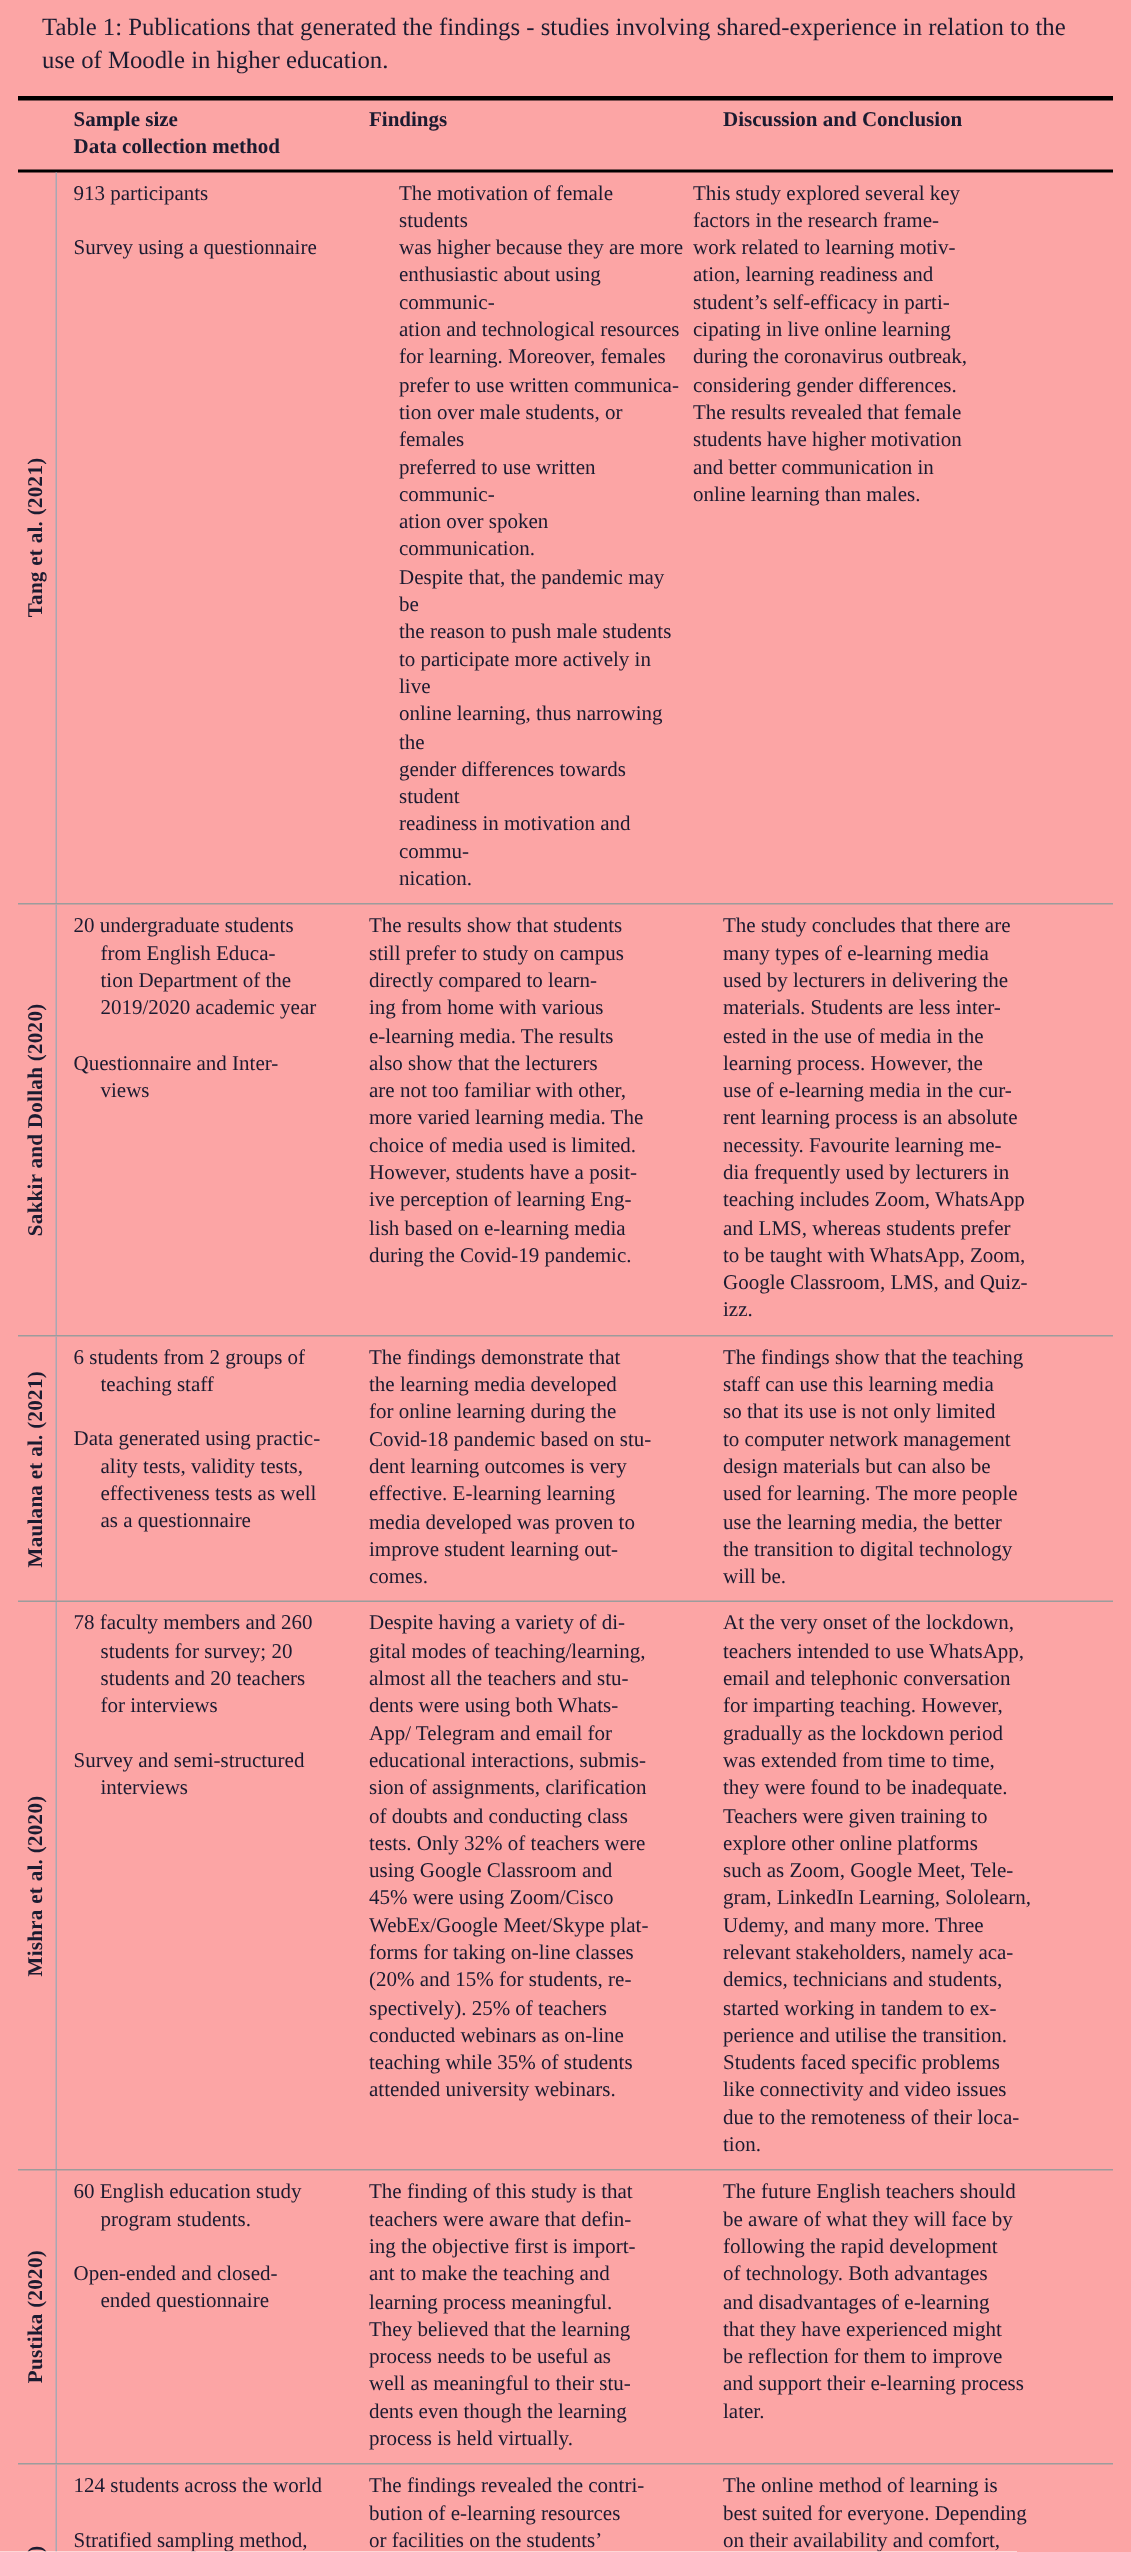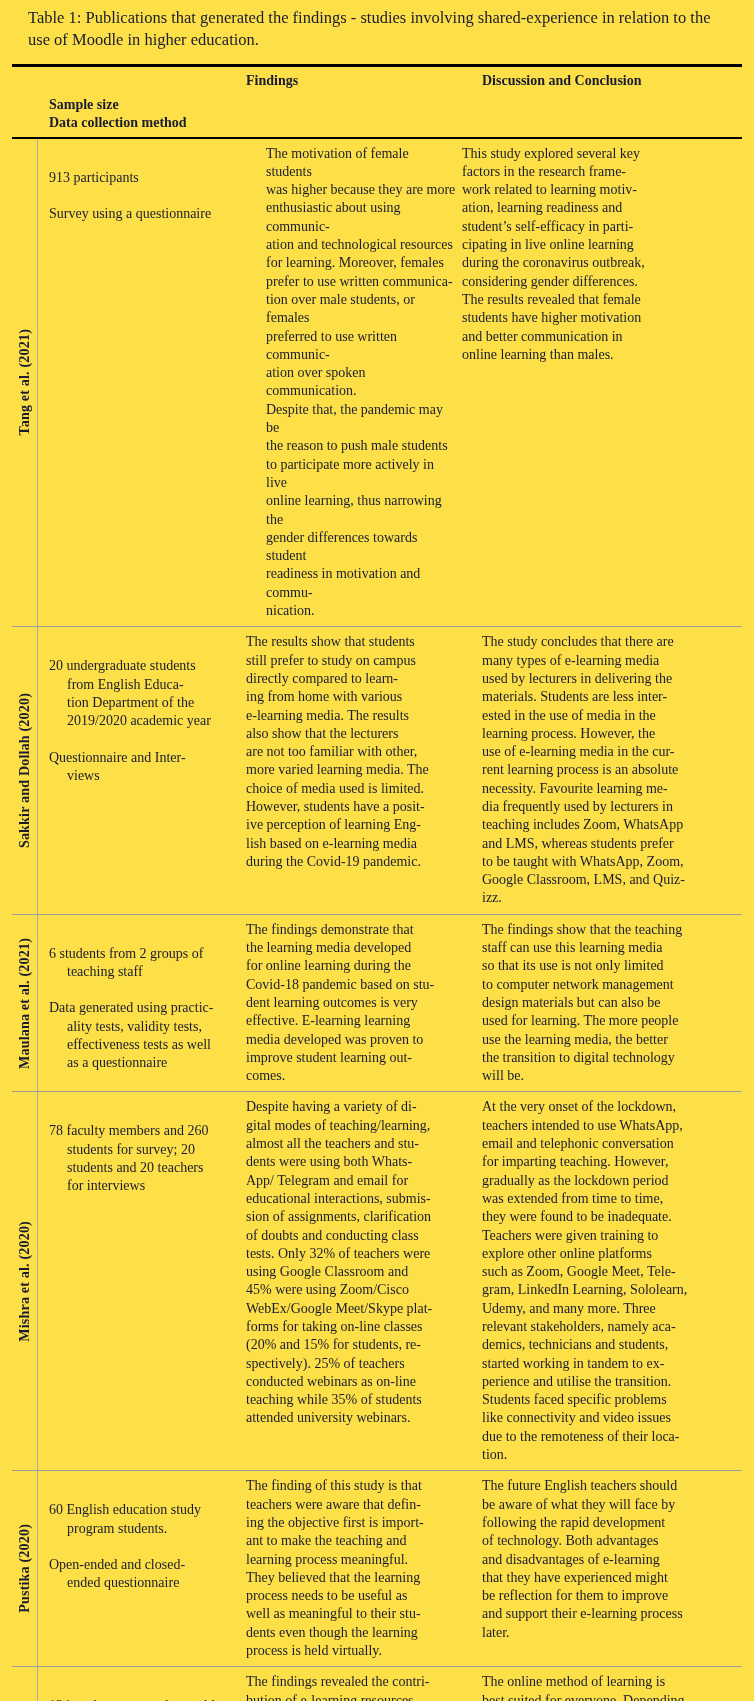--- a/index.html
+++ b/index.html
@@ -1,20 +1,20 @@
 <!DOCTYPE html>
 <html><head>
 <meta charset="utf-8">
 <style>
   html,body { margin:0; padding:0; background:#ffffff; }
   .page {
     position: relative;
     width: 754px;
     height: 1701px;
-    background: #fde047;
+    background: #fca5a5;
     font-family: "Liberation Serif", "DejaVu Serif", serif;
     color: #1b1b30;
     overflow: hidden;
   }
   .caption {
     margin: 7px 26px 13px 28px;
     width: 700px;
     font-size: 16.5px;
     line-height: 22px;
     text-align: left;
@@ -42,21 +42,21 @@
     font-size: 14px;
     white-space: nowrap;
     letter-spacing: 0.2px;
   }
   .cell {
     font-size: 14px;
     line-height: 18.3px;
     padding: 6px 6px 6px 0;
     white-space: pre-line;
   }
-  .col1 { padding-left: 11px; white-space: normal; margin-top: 24px; }
+  .col1 { padding-left: 11px; white-space: normal; }
   .col1 p {
     margin: 0 0 18px 0;
     padding-left: 18px;
     text-indent: -18px;
     white-space: pre-line;
   }
   .col1 p:last-child { margin-bottom: 0; }
   .col3 { padding-left: 20px; }
   .header-row .cell {
     font-weight: bold;
@@ -209,20 +209,22 @@
 
     <div class="row r4">
       <div class="c-label">
         <span class="study">Mishra et al. (2020)</span>
       </div>
       <div class="cell col1">
         <p>78 faculty members and 260
 students for survey; 20
 students and 20 teachers
 for interviews</p>
+        <p>Survey and semi-structured
+interviews</p>
       </div>
       <div class="cell col2">Despite having a variety of di-
 gital modes of teaching/learning,
 almost all the teachers and stu-
 dents were using both Whats-
 App/ Telegram and email for
 educational interactions, submis-
 sion of assignments, clarification
 of doubts and conducting class
 tests. Only 32% of teachers were

